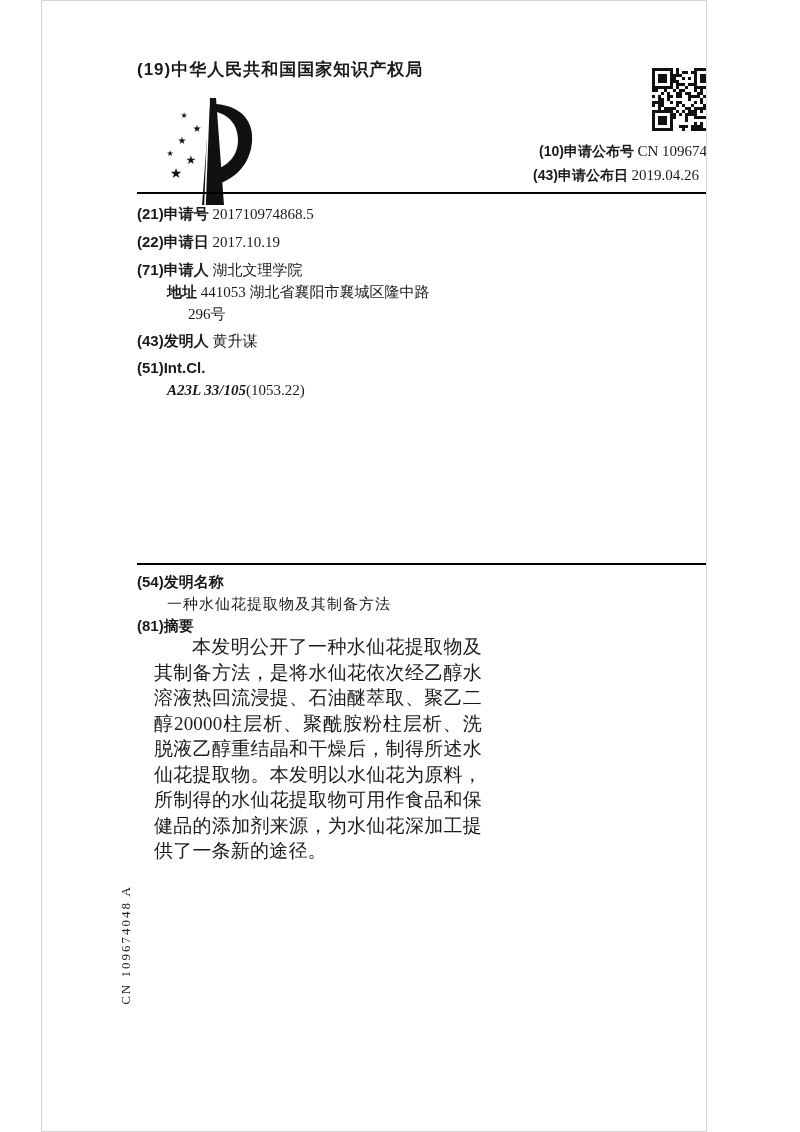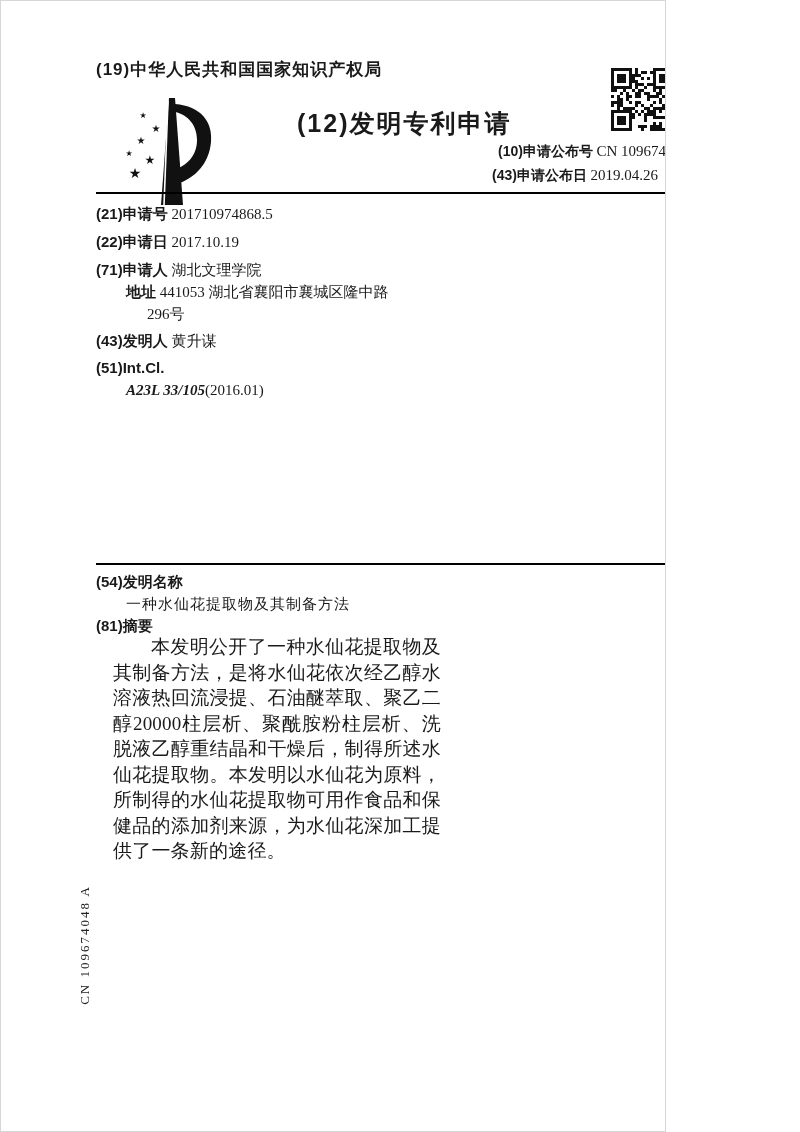--- a/index.html
+++ b/index.html
@@ -5,20 +5,21 @@
   html,body{margin:0;padding:0;background:#ffffff;}
   #page{
     position:relative;
     width:666px;height:1132px;
     background:#ffffff;
     border:1px solid #d6d6d6;
     box-sizing:border-box;
     overflow:hidden;
     color:#1a1a1a;
     font-family:"Liberation Serif","DejaVu Serif",serif;
+    margin-left:41px;
   }
   .abs{position:absolute;}
   .lbl{font-family:"Liberation Sans","DejaVu Sans",sans-serif;font-weight:700;}
   .val{font-family:"Liberation Serif","DejaVu Serif",serif;font-weight:400;}
 
   .office-line{left:95px;top:58px;font-size:17px;line-height:21px;letter-spacing:1px;}
   .doc-type{left:296px;top:107px;font-size:25px;line-height:30px;letter-spacing:2px;}
   .logo-box{left:118px;top:94px;width:100px;height:112px;}
   .qr-box{left:610px;top:67px;width:63px;height:63px;}
 
@@ -82,21 +83,20 @@
         <text x="24" y="22" font-size="8">★</text>
         <text x="37" y="36" font-size="10">★</text>
         <text x="22" y="48" font-size="10">★</text>
         <text x="10" y="60" font-size="8">★</text>
         <text x="31" y="68" font-size="12">★</text>
         <text x="16" y="82" font-size="14">★</text>
       </g>
     </svg>
   </div>
 
-  <div class="abs doc-type lbl">(12)发明专利申请</div>
 
   <div class="abs qr-box"><svg width="63" height="63" viewBox="0 0 63 63" fill="#111" aria-hidden="true">
         <rect x="24" y="0" width="3" height="3"></rect>
         <rect x="24" y="3" width="3" height="3"></rect>
         <rect x="30" y="3" width="3" height="3"></rect>
         <rect x="33" y="3" width="3" height="3"></rect>
         <rect x="39" y="3" width="3" height="3"></rect>
         <rect x="21" y="6" width="3" height="3"></rect>
         <rect x="24" y="6" width="3" height="3"></rect>
         <rect x="27" y="6" width="3" height="3"></rect>
@@ -266,21 +266,21 @@
     <span class="val">296号</span>
   </div>
   <div class="abs bib row-72">
     <span class="lbl">(43)发明人</span>
     <span class="val">黄升谋</span>
   </div>
   <div class="abs bib row-51">
     <span class="lbl">(51)Int.Cl.</span>
   </div>
   <div class="abs bib row-intcl">
-    <span class="intcl-code val">A23L 33/105</span><span class="intcl-ed val">(2016.01)</span>
+    <span class="intcl-code val">A23L 33/105</span><span class="intcl-ed val">(1053.22)</span>
   </div>
 
 
   <div class="abs rule rule-2"></div>
 
   <div class="abs row-54 sec-label lbl">(54)发明名称</div>
   <div class="abs row-title val">一种水仙花提取物及其制备方法</div>
 
   <div class="abs row-57 sec-label lbl">(81)摘要</div>
   <div class="abs abstract val">本发明公开了一种水仙花提取物及其制备方法，是将水仙花依次经乙醇水溶液热回流浸提、石油醚萃取、聚乙二醇20000柱层析、聚酰胺粉柱层析、洗脱液乙醇重结晶和干燥后，制得所述水仙花提取物。本发明以水仙花为原料，所制得的水仙花提取物可用作食品和保健品的添加剂来源，为水仙花深加工提供了一条新的途径。</div>

